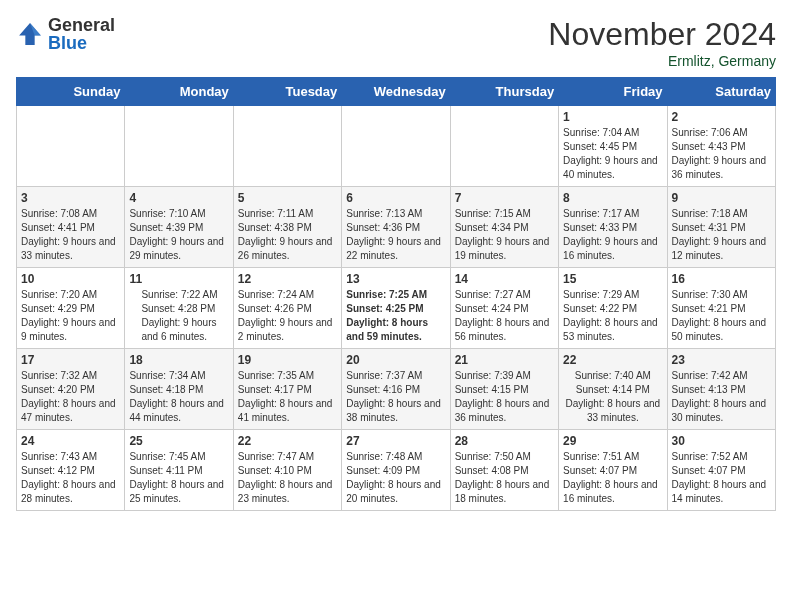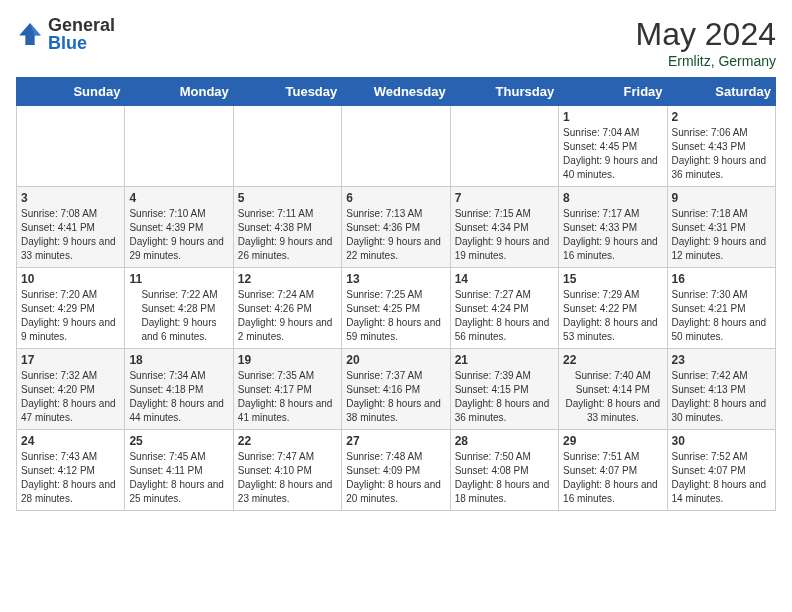--- a/index.html
+++ b/index.html
@@ -93,21 +93,21 @@
     <svg class="logo-icon" viewBox="0 0 36 36">
       <polygon points="18,4 32,20 24,20 24,32 12,32 12,20 4,20" fill="#2962b0"></polygon>
       <polygon points="18,4 32,20 24,20" fill="#4a90d9" opacity="0.6"></polygon>
     </svg>
     <div class="logo-text">
       <span class="logo-general">General</span><br>
       <span class="logo-blue">Blue</span>
     </div>
   </div>
   <div class="title-block">
-    <div class="month-title">May 2024</div>
+    <div class="month-title">November 2024</div>
     <div class="location">Ermlitz, Germany</div>
   </div>
 </div>
 
 <table class="calendar">
   <thead>
     <tr>
     <th>Sunday</th>
         <th>Monday</th>
         <th>Tuesday</th>
@@ -195,21 +195,21 @@
 Daylight: 9 hours and 6 minutes.</div>
         </td>
         <td>
           <span class="day-num">12</span>
           <div class="day-info" style="white-space: pre-line;">Sunrise: 7:24 AM
 Sunset: 4:26 PM
 Daylight: 9 hours and 2 minutes.</div>
         </td>
         <td>
           <span class="day-num">13</span>
-          <div class="day-info" style="white-space: pre-line;">Sunrise: 7:25 AM
+          <div class="day-info" style="white-space: pre-line; font-weight: bold;">Sunrise: 7:25 AM
 Sunset: 4:25 PM
 Daylight: 8 hours and 59 minutes.</div>
         </td>
         <td>
           <span class="day-num">14</span>
           <div class="day-info" style="white-space: pre-line;">Sunrise: 7:27 AM
 Sunset: 4:24 PM
 Daylight: 8 hours and 56 minutes.</div>
         </td>
         <td>

